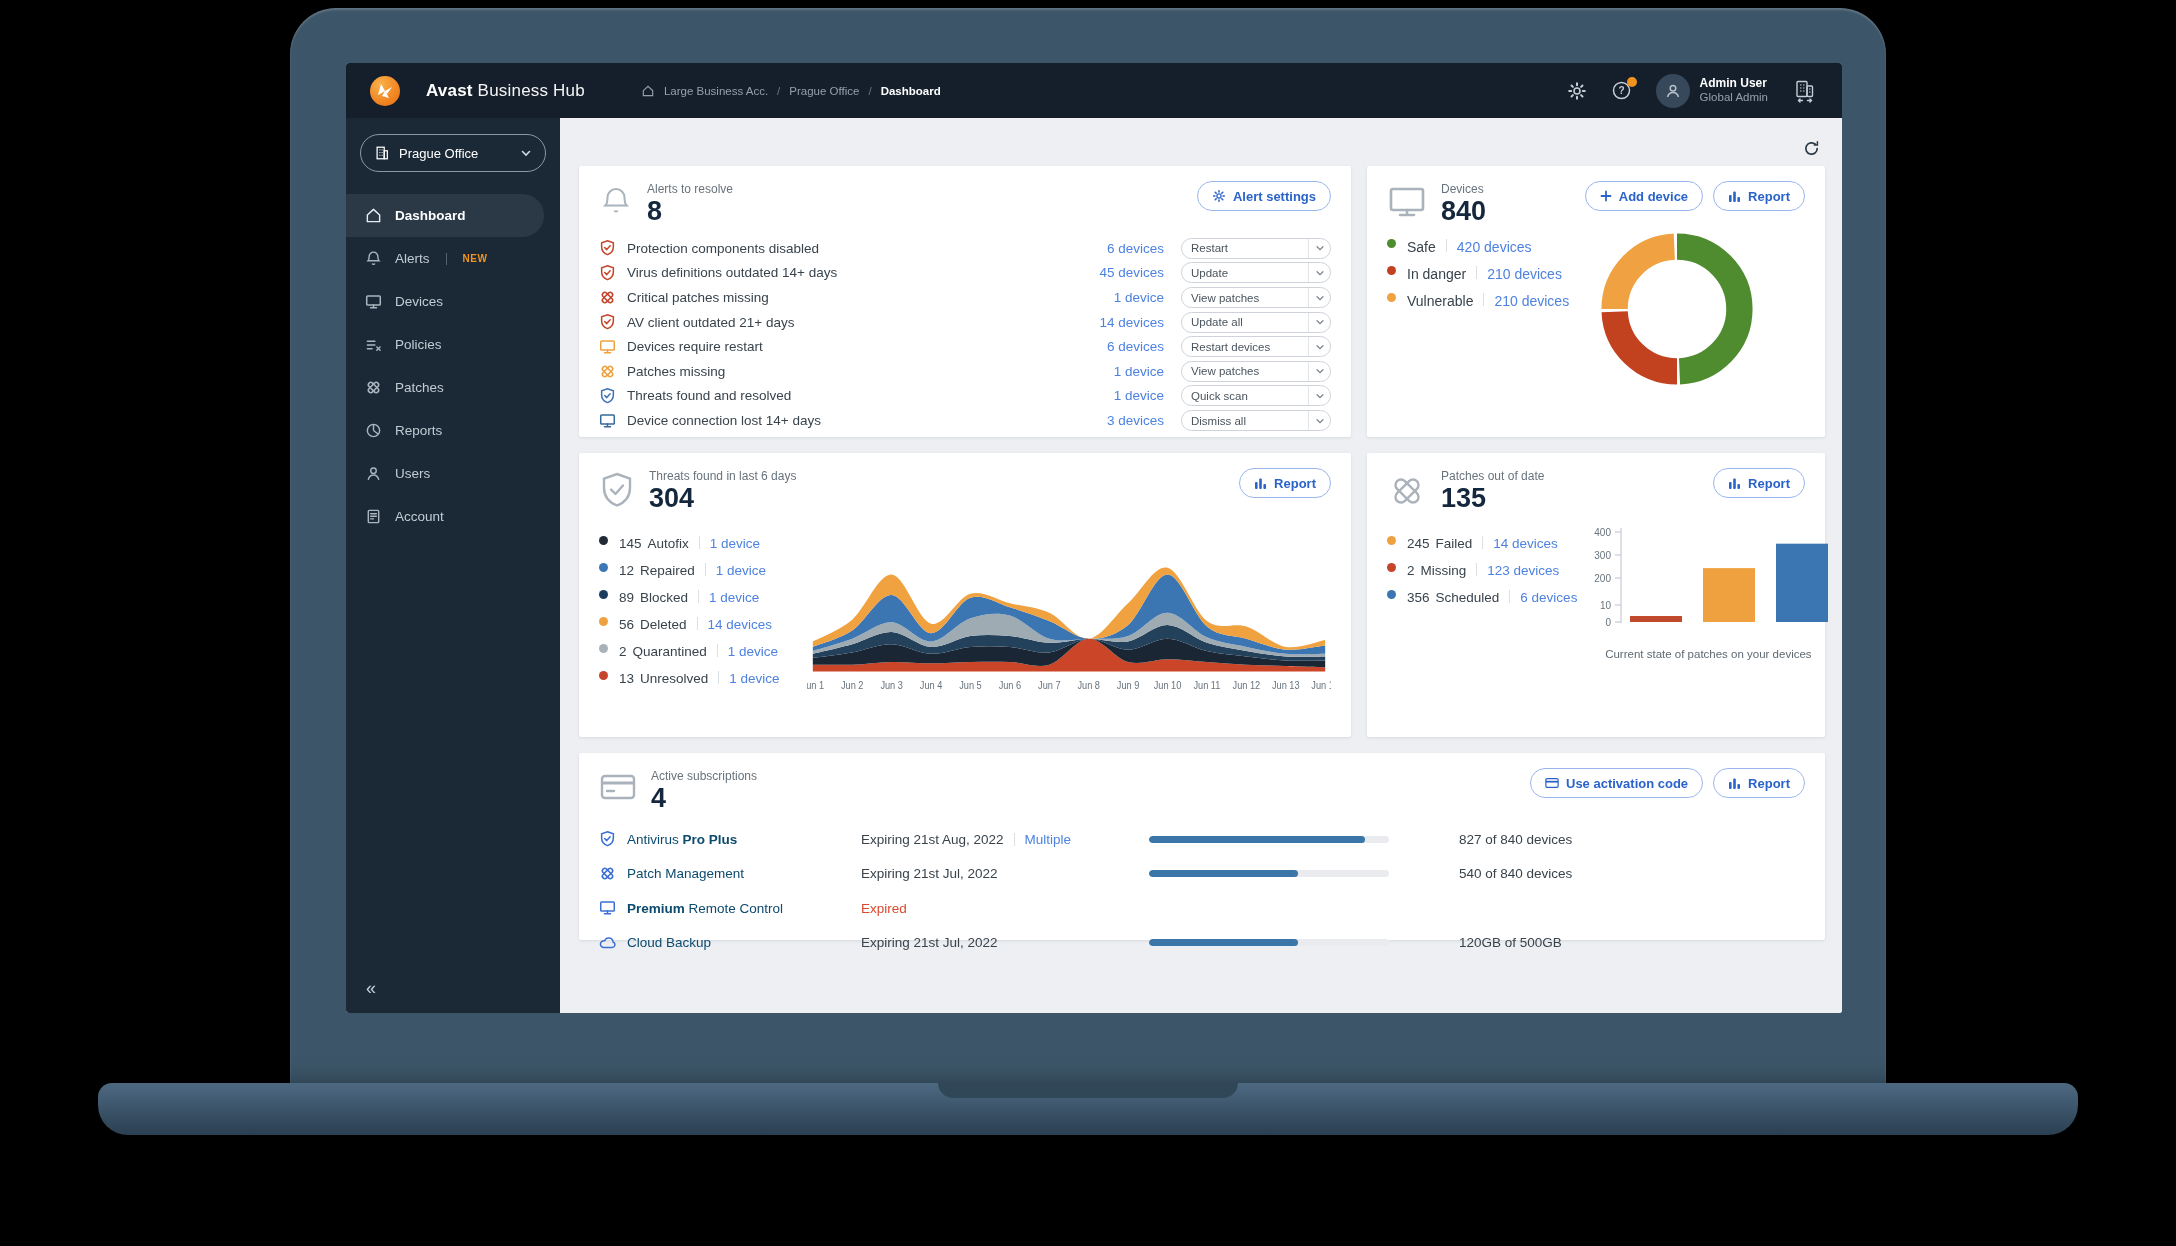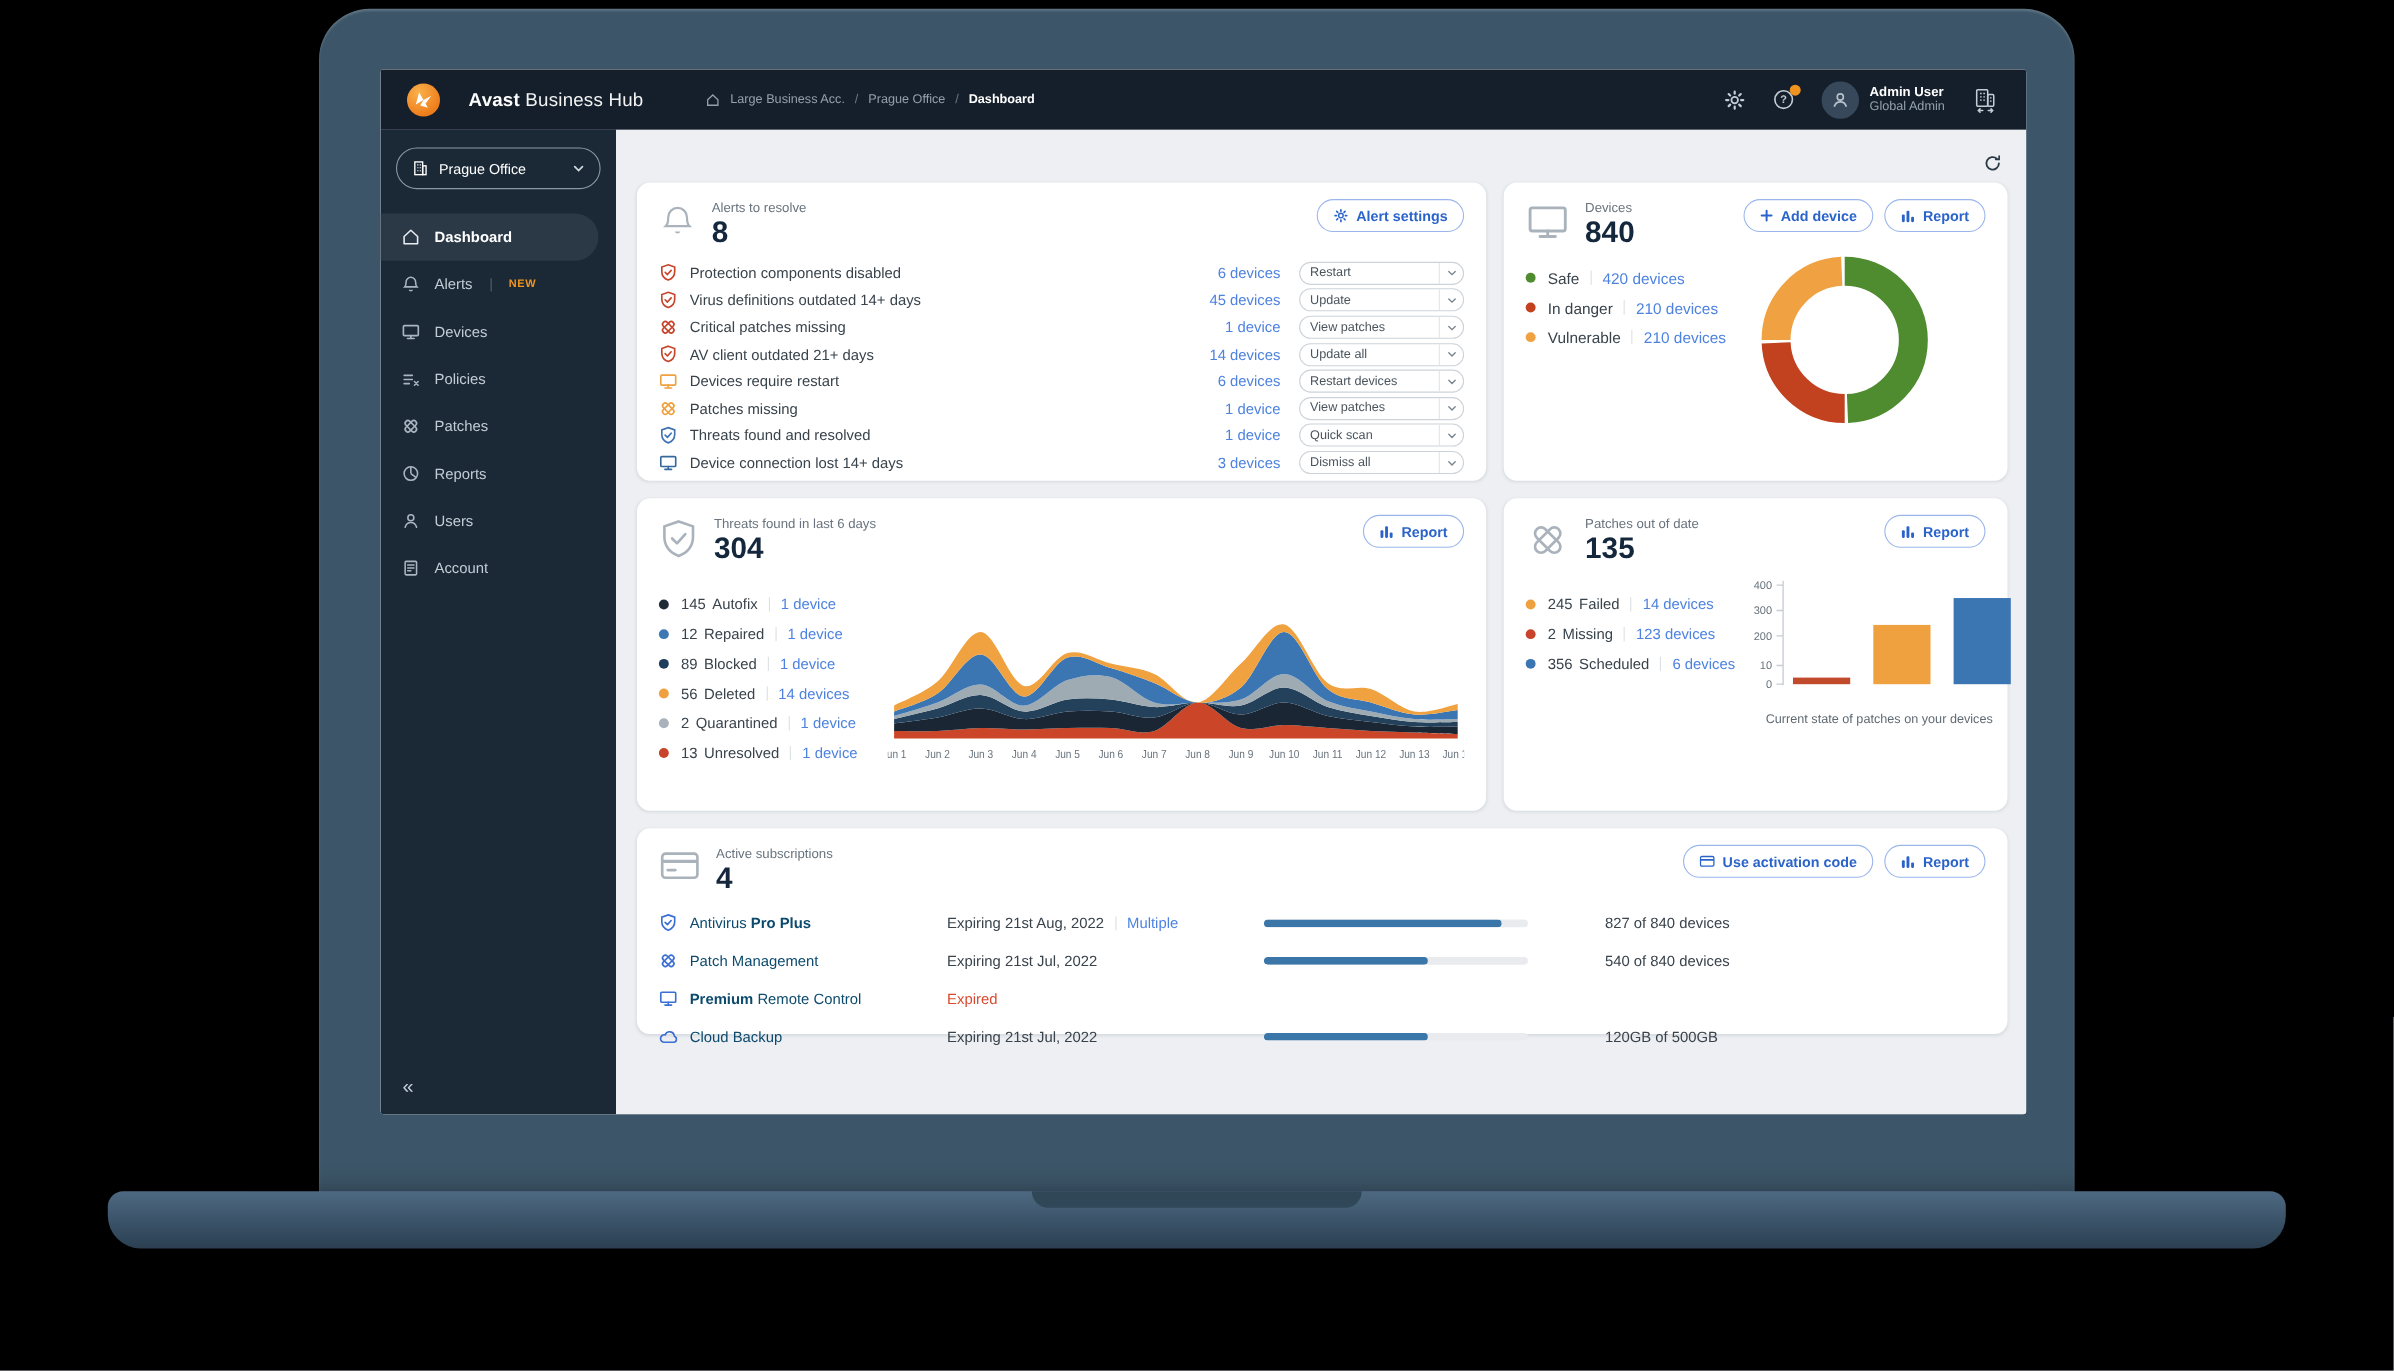--- a/index.html
+++ b/index.html
@@ -53,21 +53,21 @@
   .mdiv{border-left:1px solid #55616c;height:12px;margin:0 3px}
   .badge-new{color:#f0941f;font-size:10px;font-weight:700;letter-spacing:.6px}
   .collapse{position:absolute;bottom:14px;left:20px;color:#c6cfd7;font-size:18px;cursor:pointer}
 
   
   .content{flex:1;padding:12px 17px 0 19px;overflow:hidden;background:#edeff2}
   h1{font-size:24px;color:#14273c;margin:10px 0 0;font-weight:700;letter-spacing:-.2px}
   .refresh-row{display:flex;justify-content:flex-end;align-items:center;height:32px;margin:2px 4px 2px 0}
   .refresh{color:#2c3a46;display:flex;cursor:pointer}
   .grid{display:grid;grid-template-columns:772px 458px;gap:16px}
-  .card{background:#fff;border-radius:12px;box-shadow:0 1px 3px rgba(20,40,60,.1);padding:15px 20px}
+  .card{background:#fff;border-radius:2px;box-shadow:0 1px 3px rgba(20,40,60,.1);padding:15px 20px}
   .card.alerts,.card.devices{height:271px}
   .card.threats,.card.patches{height:284px}
   .card.subs{grid-column:1/3;height:187px}
 
   .chead{display:flex;align-items:flex-start}
   .big-ic{color:#aab3bb;margin-right:14px;margin-top:3px;display:flex}
   .chead-label{font-size:12px;color:#68737d;margin-top:1px}
   .chead-num{font-size:27px;font-weight:700;color:#14273c;line-height:1.15}
   .btns{margin-left:auto;display:flex;gap:10px}
   .pill-btn{display:inline-flex;align-items:center;gap:7px;border:1px solid #9bb6ec;color:#2a63c9;
@@ -80,21 +80,21 @@
   .arow .ic{display:flex;margin-right:11px}
   .spacer{flex:1}
   .devlink{color:#4d82e0;cursor:pointer;white-space:nowrap}
   .dd{display:flex;align-items:center;border:1px solid #cdd3d9;border-radius:12px;height:21px;width:150px;
     margin-left:17px;background:#fff;font-size:11.5px;color:#4a545d;cursor:pointer}
   .dd-label{padding:0 9px;flex:1;text-align:left;white-space:nowrap}
   .dd-chev{border-left:1px solid #e2e6ea;width:22px;align-self:stretch;display:flex;align-items:center;justify-content:center;color:#7a848d}
 
   
   .legend{margin-top:12px}
-  .lrow{display:flex;align-items:center;font-size:14px;color:#39434c}
+  .lrow{display:flex;font-size:14px;color:#39434c}
   .devices .lrow{height:27px}
   .threats .lrow,.patches .lrow{height:27px;font-size:13.5px}
   .dot{width:9px;height:9px;border-radius:50%;margin-right:11px;flex:none}
   .ldiv{border-left:1px solid #dbe0e4;height:13px;margin:0 10px}
   .lcount{margin-right:6px}
 
   .dev-body{display:flex}
   .donut-wrap{margin-left:auto;margin-right:50px;margin-top:4px}
 
   .th-body{display:flex;margin-top:10px}

